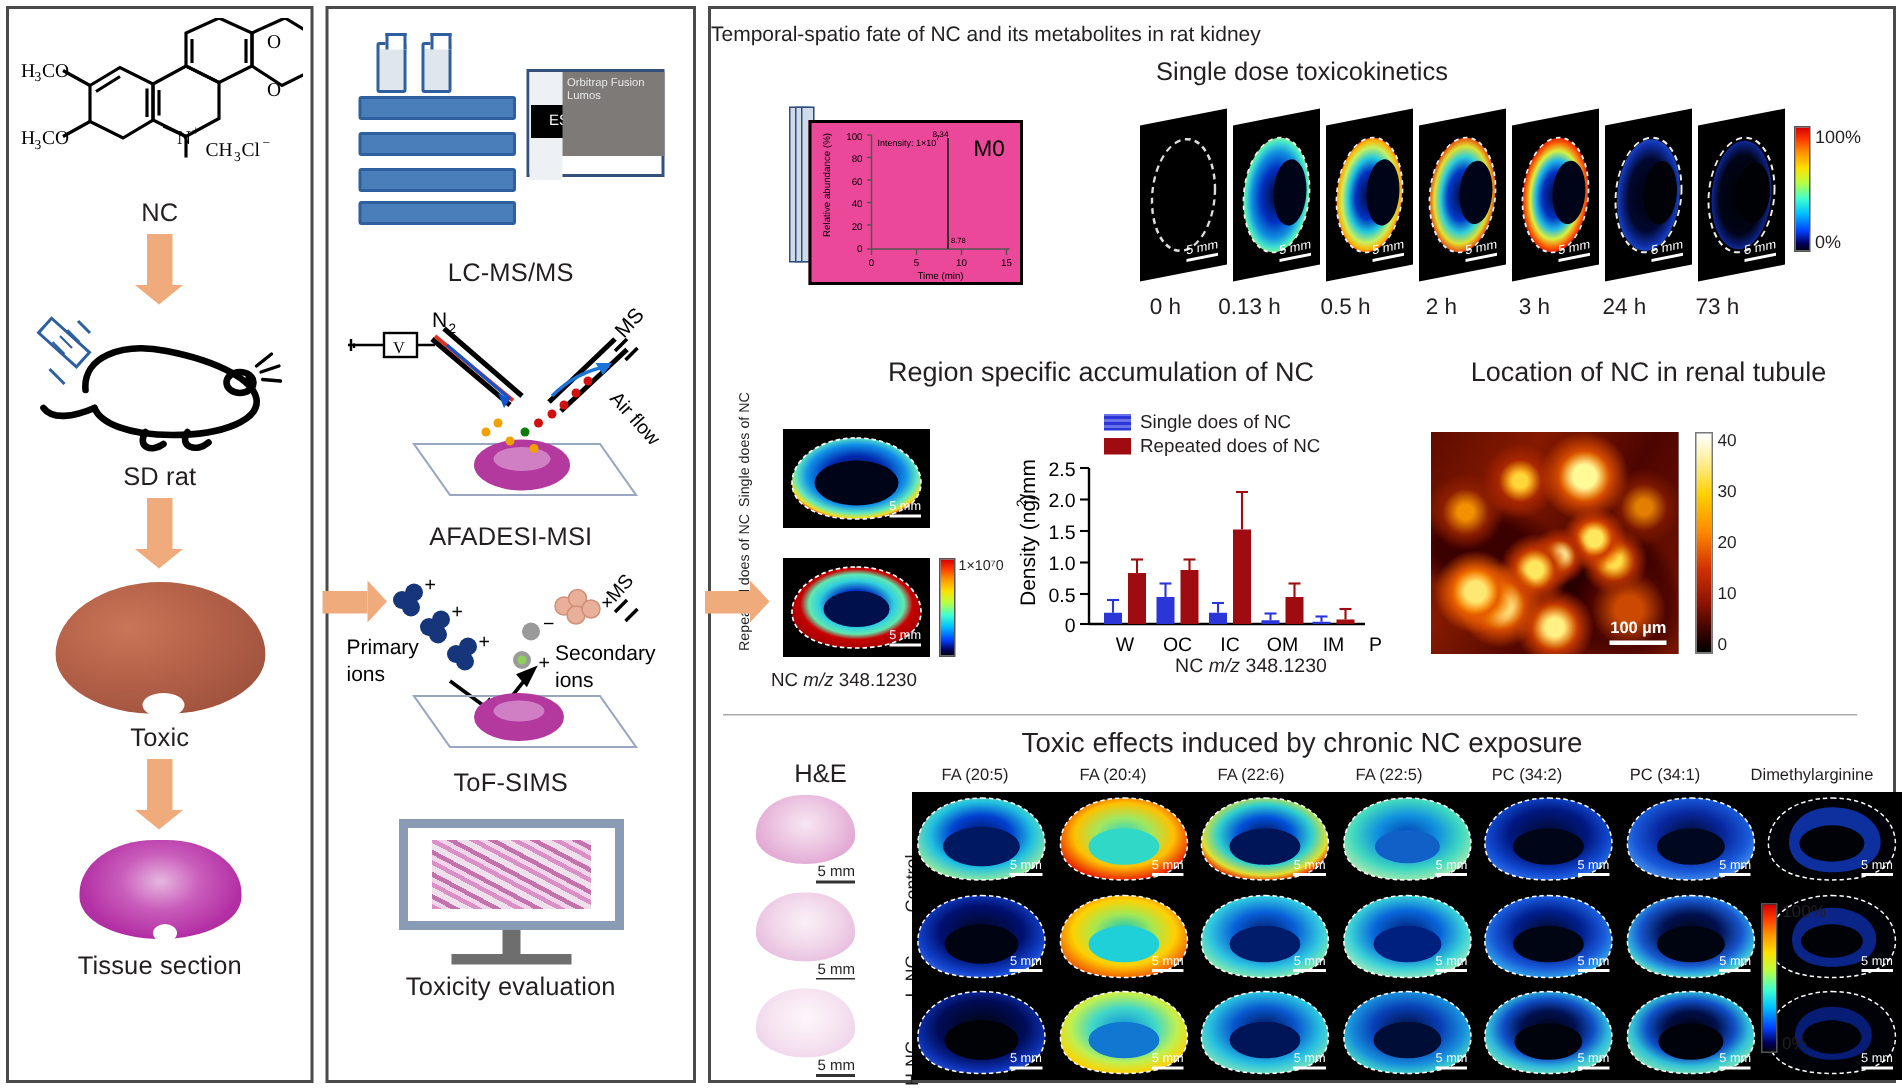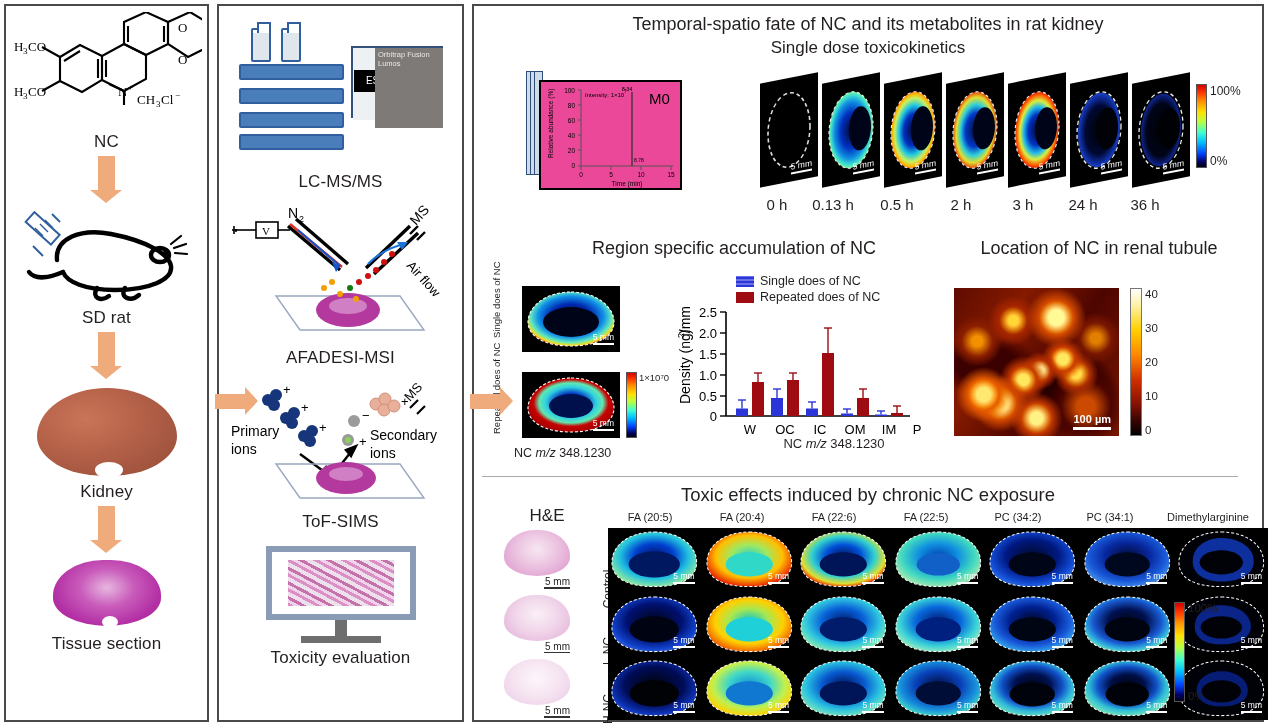--- a/index.html
+++ b/index.html
@@ -41,30 +41,30 @@
   .tissue-sec { width:110px; height:70px; position:relative; }
 
   
   .lcms { width:215px; height:122px; position:relative; }
   .bottle { width:20px; height:34px; background:linear-gradient(180deg,#fff 0 10%,#dfe6ec 10% 100%); border:2px solid #2f5f9e; border-radius:2px; position:absolute; }
   .bottle::before{content:""; position:absolute; left:4px; top:-8px; width:10px;height:9px;background:#fff;border:2px solid #2f5f9e;border-bottom:none;}
   .lcblock { width:105px; height:16px; background:#4a7ebb; border:2px solid #2f5f9e; border-radius:2px; position:absolute; left:6px; }
   .msbox { position:absolute; left:118px; top:30px; width:92px; height:72px; border:2px solid #33517a; background:#fff; }
   .esi { position:absolute; left:0; top:0; width:22px; height:72px; background:#edf1f4; }
   .esi-lbl { position:absolute; left:1px; top:22px; width:40px; height:22px; background:#000; color:#fff; font-size:10px; text-align:center; line-height:22px; }
-  .msbody { position:absolute; left:22px; top:0; width:68px; height:80px; background:#7d7a78; }
+  .msbody { position:absolute; left:22px; top:0; width:68px; height:56px; background:#7d7a78; }
   .msbody .lbl { color:#e8e8e8; font-size:7.5px; padding:2px 2px 0 3px; display:block; }
 
   .afadesi { width:225px; height:150px; position:relative; }
   .tofsims { width:225px; height:140px; position:relative; }
   .monitor { width:150px; height:96px; position:relative; }
 
   
   .p3in { position:relative; width:100%; height:100%; }
-  .sec-title { text-align:center; font-size:18px; line-height:1.18; }
+  .sec-title { text-align:left; font-size:14px; line-height:1.18; }
   .sub-title { text-align:center; font-size:17px; }
 
   .chrom { width:156px; height:112px; position:relative; }
   .chrom .stack { position:absolute; left:0; top:3px; width:12px; height:104px; }
   .chrom .stk { position:absolute; width:9px; height:104px; border:1px solid #2f4f7a; background:#cfdbe8; }
   .chrom .frame { position:absolute; left:13px; top:12px; width:143px; height:110px; border:2px solid #000; background:#ec4899; }
 
   .kidimg { position:relative; background:#000; overflow:hidden; }
   .kidimg .scalebar { position:absolute; right:6px; bottom:7px; font-size:8.5px; color:#fff; }
   .kidimg .scalebar i { display:block; height:2px; background:#fff; margin-top:1px; }
@@ -167,21 +167,21 @@
             <line x1="156" y1="45" x2="168" y2="46"></line>
           </g>
         </svg>
       </div>
       <div class="cap">SD rat</div>
 
       <div class="arrow-v"></div>
       <div style="height:18px"></div>
 
       <div class="kidney-photo"></div>
-      <div class="cap" style="margin-top:6px">Kidney</div>
+      <div class="cap" style="margin-top:6px">Toxic</div>
 
       <div class="arrow-v"></div>
       <div style="height:16px"></div>
 
       <div class="tissue-sec">
         <div style="width:108px;height:66px;margin:0 auto;border-radius:48% 48% 52% 52% / 56% 56% 44% 44%;
              background:radial-gradient(ellipse at 50% 42%, #e7b7e0 0%, #c95cbb 35%, #b32fa4 70%, #a4269a 100%);
              position:relative;">
           <div style="position:absolute;left:46%;bottom:-2px;width:16px;height:12px;background:#fff;border-radius:50%"></div>
         </div>
@@ -504,21 +504,21 @@
         </div>
       </div>
 
       <div style="position:absolute;left:272px;top:190px;width:440px;height:20px;">
         <div style="position:absolute;left:0;width:62px;text-align:center;font-size:15px;">0 h</div>
         <div style="position:absolute;left:56px;width:62px;text-align:center;font-size:15px;">0.13 h</div>
         <div style="position:absolute;left:120px;width:62px;text-align:center;font-size:15px;">0.5 h</div>
         <div style="position:absolute;left:184px;width:62px;text-align:center;font-size:15px;">2 h</div>
         <div style="position:absolute;left:246px;width:62px;text-align:center;font-size:15px;">3 h</div>
         <div style="position:absolute;left:306px;width:62px;text-align:center;font-size:15px;">24 h</div>
-        <div style="position:absolute;left:368px;width:62px;text-align:center;font-size:15px;">36 h</div>
+        <div style="position:absolute;left:368px;width:62px;text-align:center;font-size:15px;">73 h</div>
       </div>
 
       <div style="position:absolute;left:722px;top:78px;display:flex;align-items:stretch;gap:3px;height:84px;">
         <div class="cbar" style="height:84px;"></div>
         <div style="display:flex;flex-direction:column;justify-content:space-between;">
           <span class="cbar-lbl">100%</span>
           <span class="cbar-lbl">0%</span>
         </div>
       </div>
 

